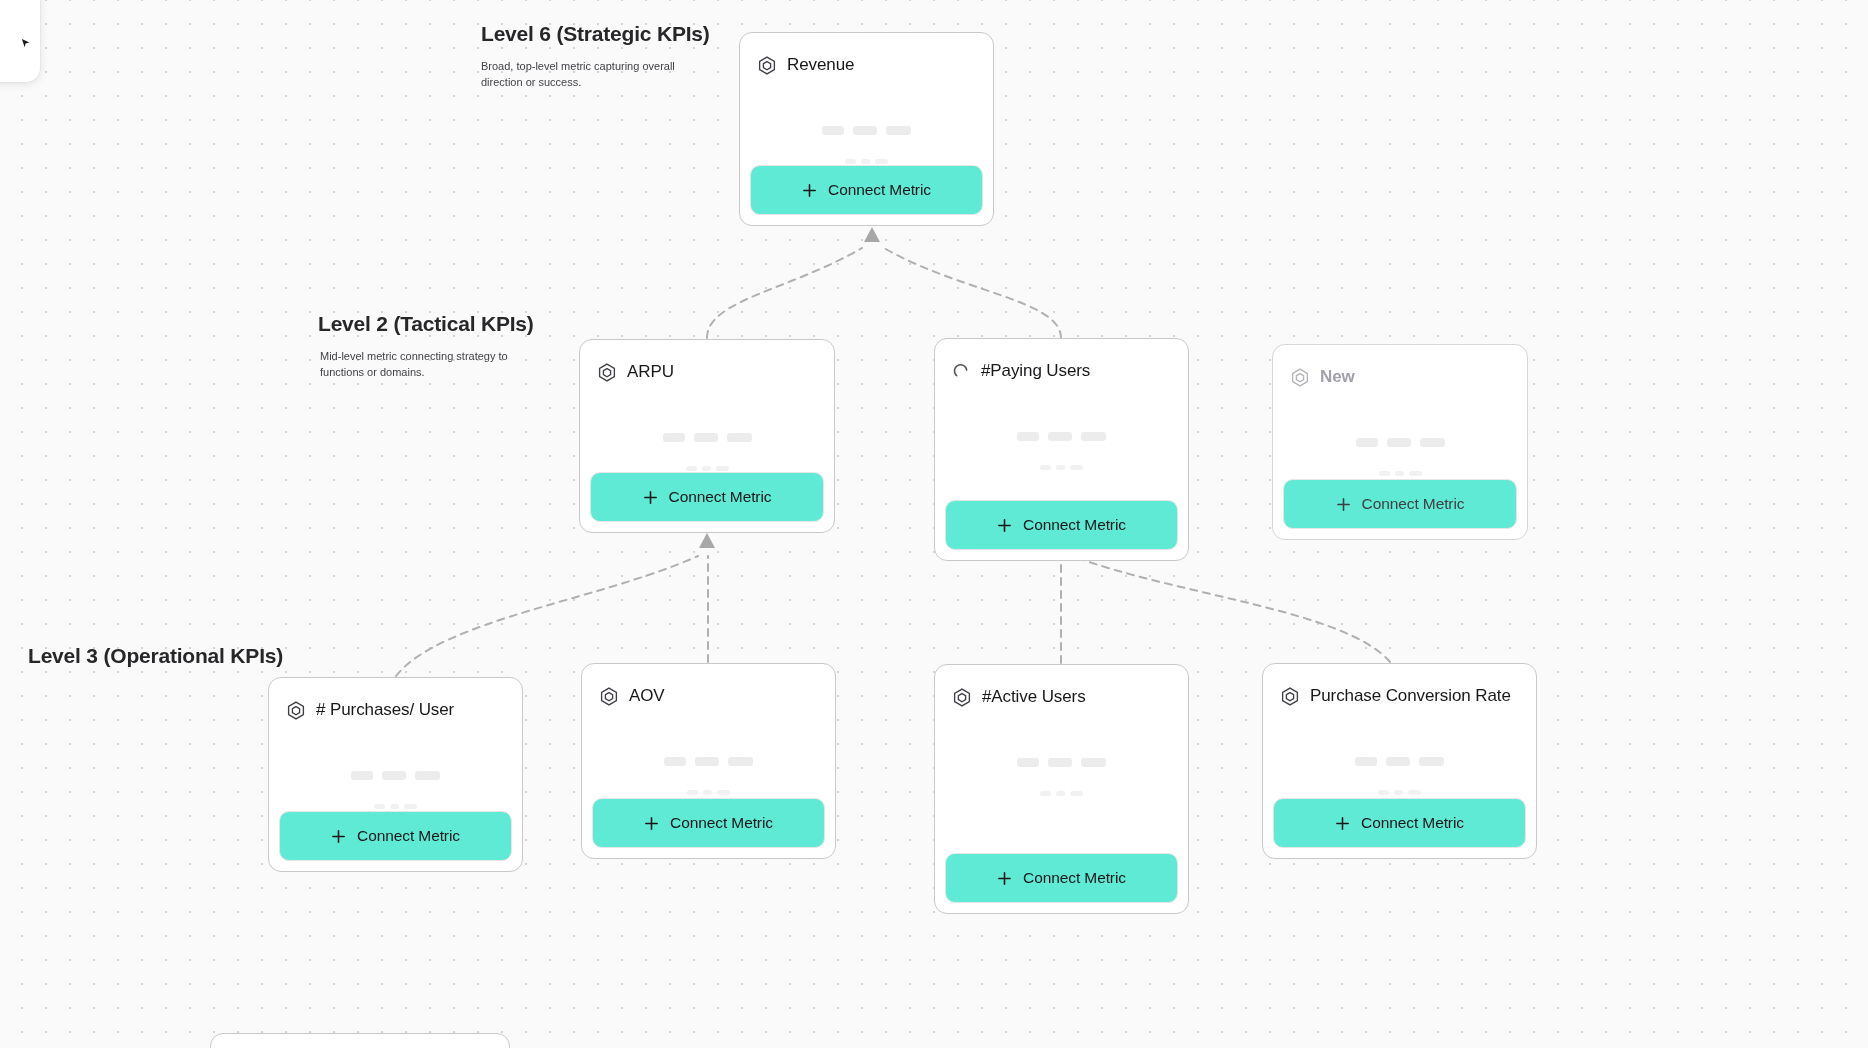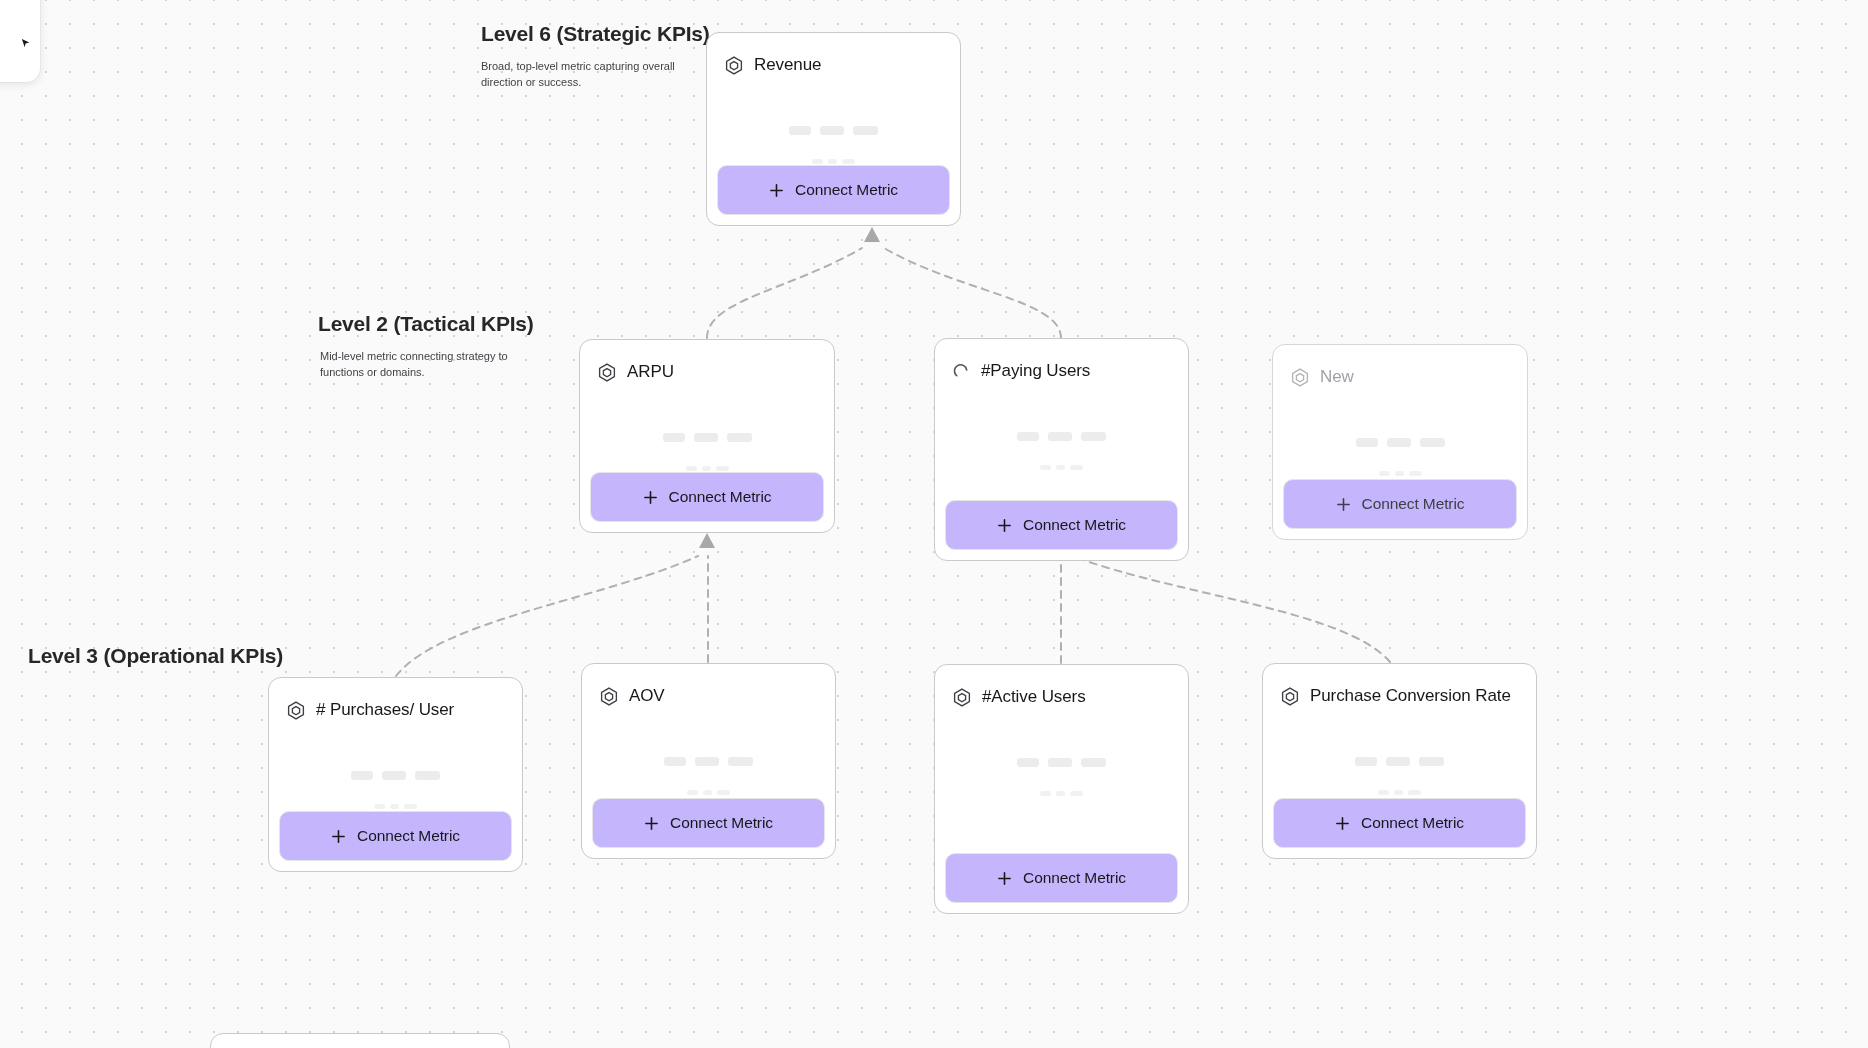--- a/index.html
+++ b/index.html
@@ -96,21 +96,21 @@
     height: 34px;
     flex: none;
   }
   .card-title {
     font-size: 17px;
     color: #18181b;
     font-weight: normal;
     white-space: nowrap;
     letter-spacing: -0.1px;
   }
-  .card.muted .card-title { color: #a1a1aa; }
+  .card.muted .card-title { color: #a1a1aa; font-weight: bold; }
 
   .hex-icon { display:block; }
   .hex-icon path, .hex-icon polygon { stroke: #3f3f46; }
   .card.muted .hex-icon path,
   .card.muted .hex-icon polygon { stroke: #b4b4b8; }
 
   .spinner-icon { display:block; }
 
   .card-body {
     flex: 1 1 auto;
@@ -142,21 +142,21 @@
   }
   .sk.sm.a { width: 11px; }
   .sk.sm.b { width: 9px; }
   .sk.sm.c { width: 13px; }
 
   .connect-btn {
     margin: 0 10px 10px 10px;
     height: 48px;
     border: 1px solid #e6e6e6;
     border-radius: 10px;
-    background: #c4b5fd;
+    background: #5eead4;
     display: flex;
     align-items: center;
     justify-content: center;
     gap: 11px;
     cursor: pointer;
     flex: none;
   }
   .connect-label {
     font-size: 15.5px;
     color: #18181b;
@@ -224,21 +224,21 @@
 
   <div class="level-label" id="label-l2">
     <div class="level-title">Level 2 (Tactical KPIs)</div>
     <div class="level-desc">Mid-level metric connecting strategy to functions or domains.</div>
   </div>
 
   <div class="level-label" id="label-l3">
     <div class="level-title">Level 3 (Operational KPIs)</div>
   </div>
 
-  <div class="card" style="left:706px; top:32px; width:255px; height:194px;">
+  <div class="card" style="left:739px; top:32px; width:255px; height:194px;">
     <div class="card-header">
       <svg class="hex-icon" width="18" height="19" viewBox="0 0 20 21">
         <polygon points="10,1.2 18.2,5.9 18.2,15.1 10,19.8 1.8,15.1 1.8,5.9" fill="none" stroke-width="1.5"></polygon>
         <polygon points="10,6.1 14,8.4 14,12.9 10,15.2 6,12.9 6,8.4" fill="none" stroke-width="1.5"></polygon>
       </svg>
       <span class="card-title">Revenue</span>
     </div>
     <div class="card-body">
       <div class="skeleton-row primary">
         <span class="sk w1"></span>

